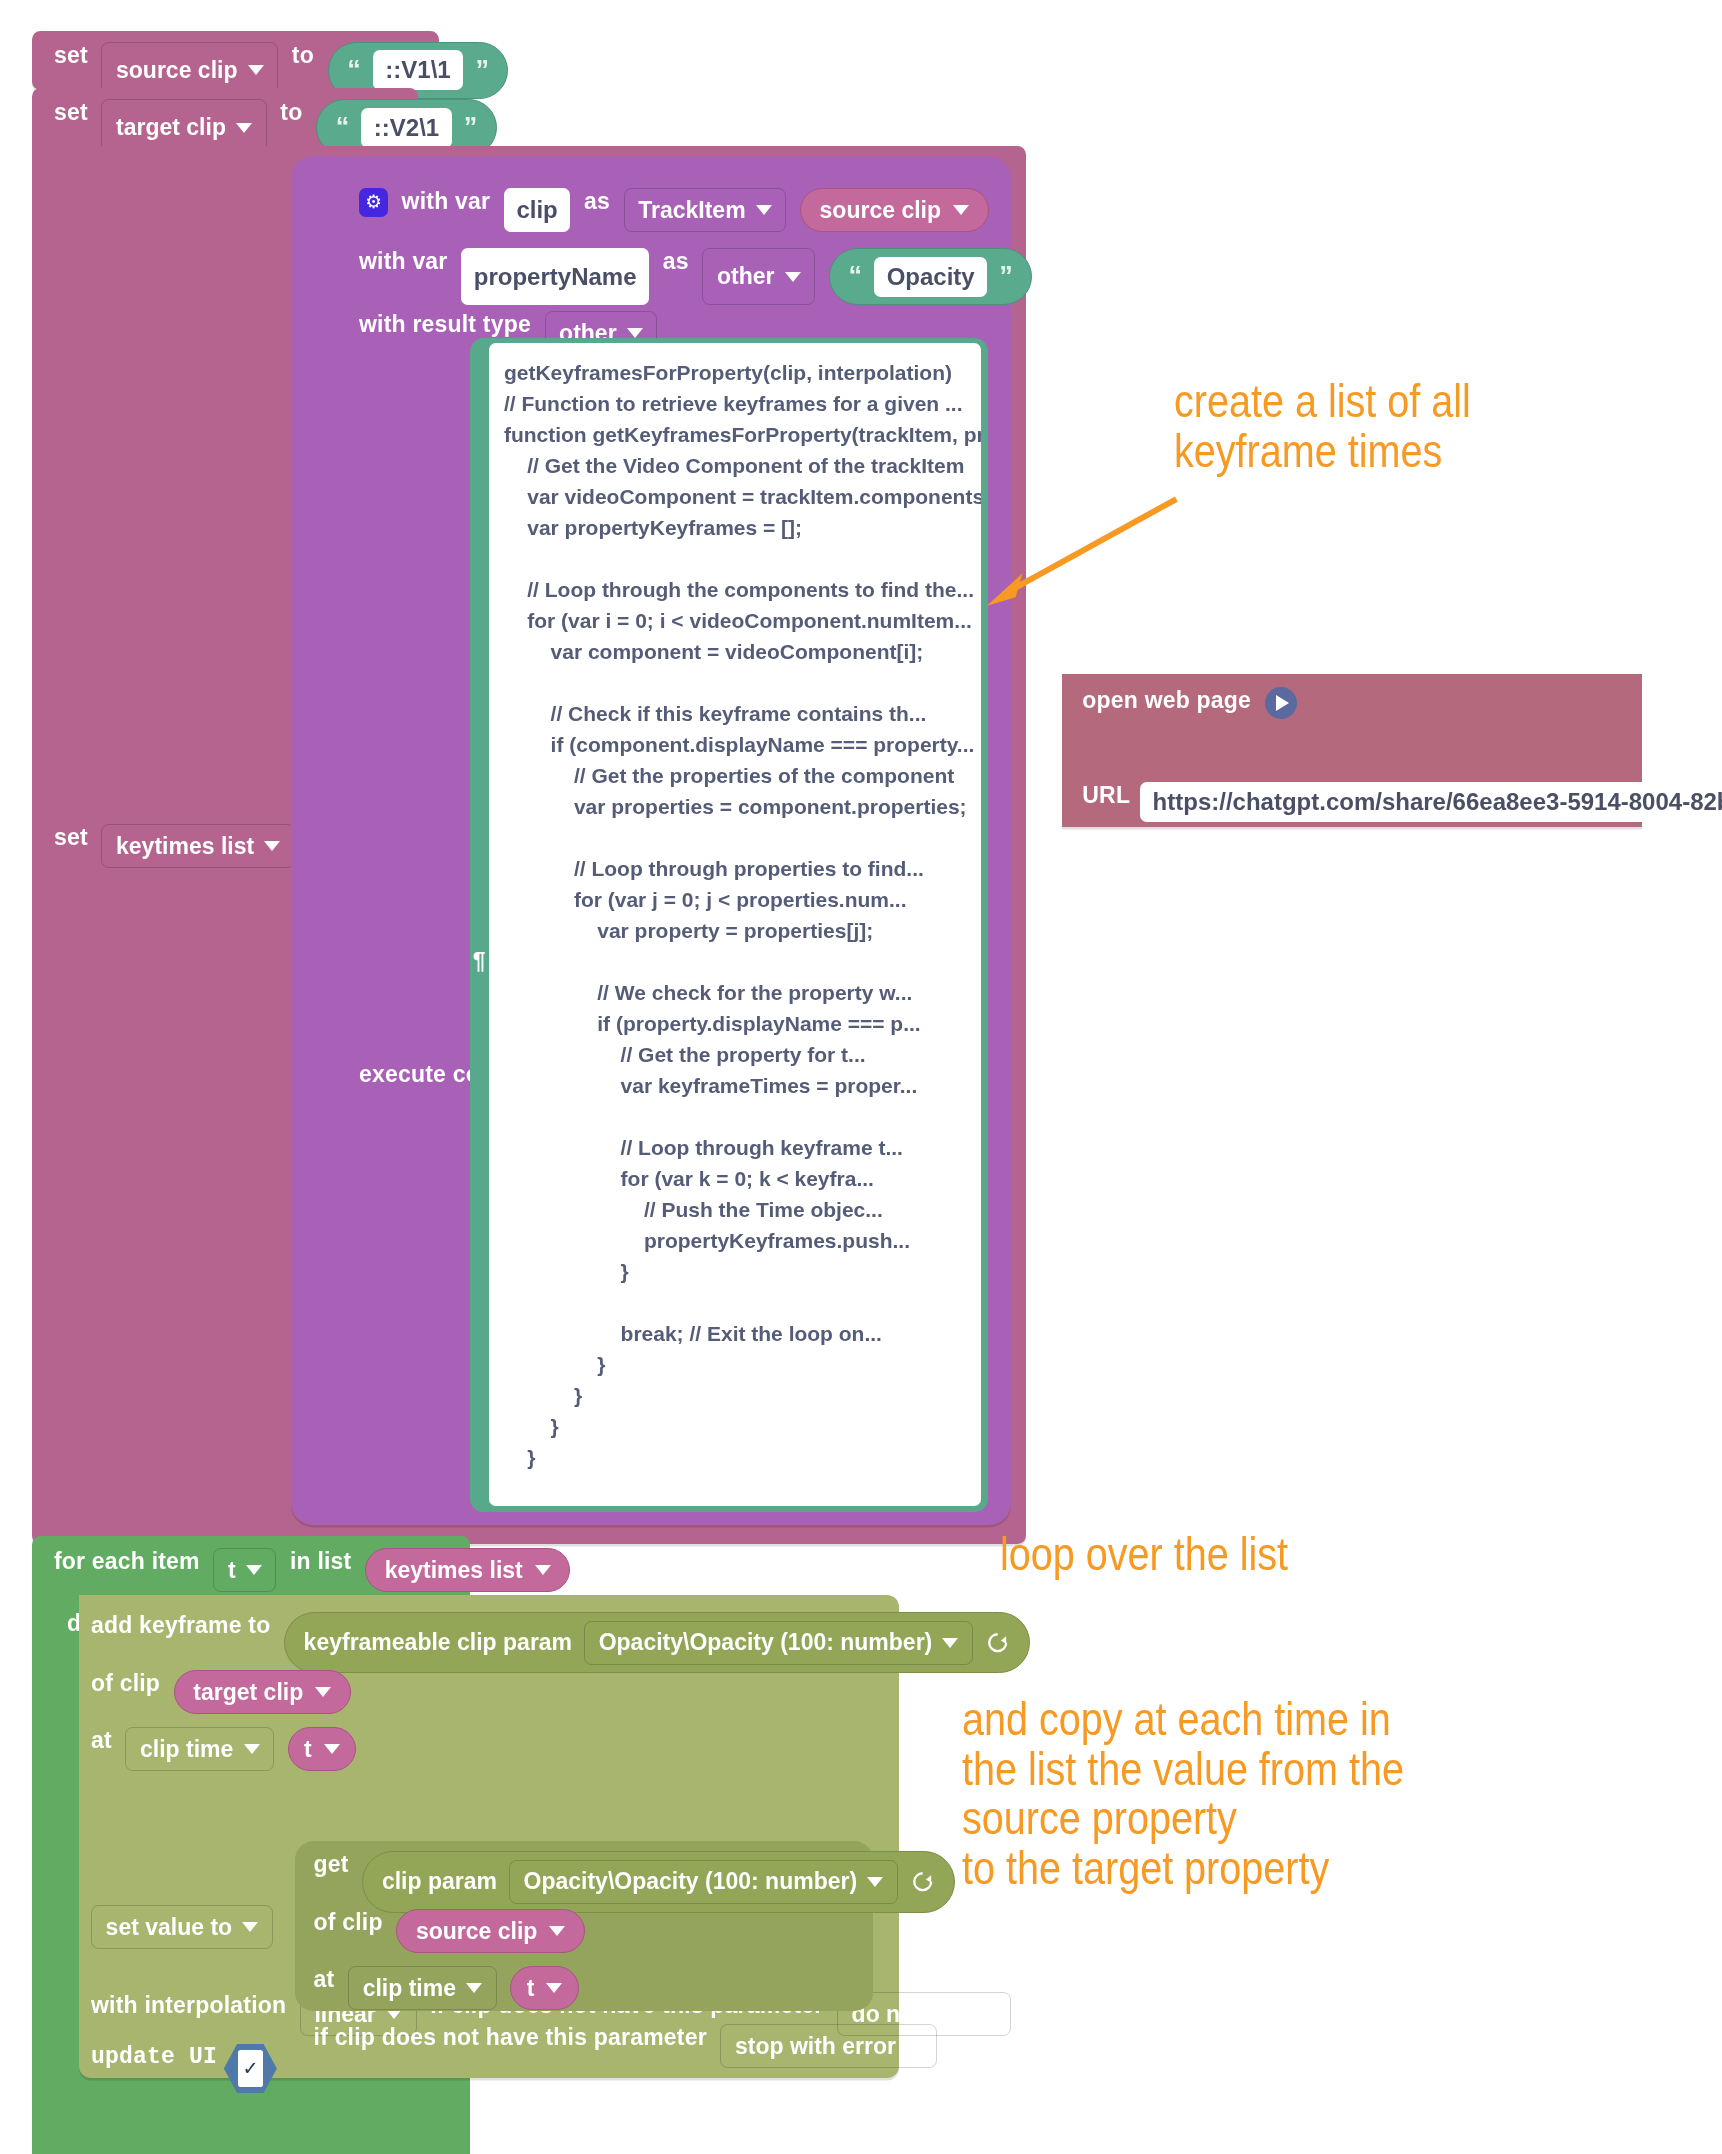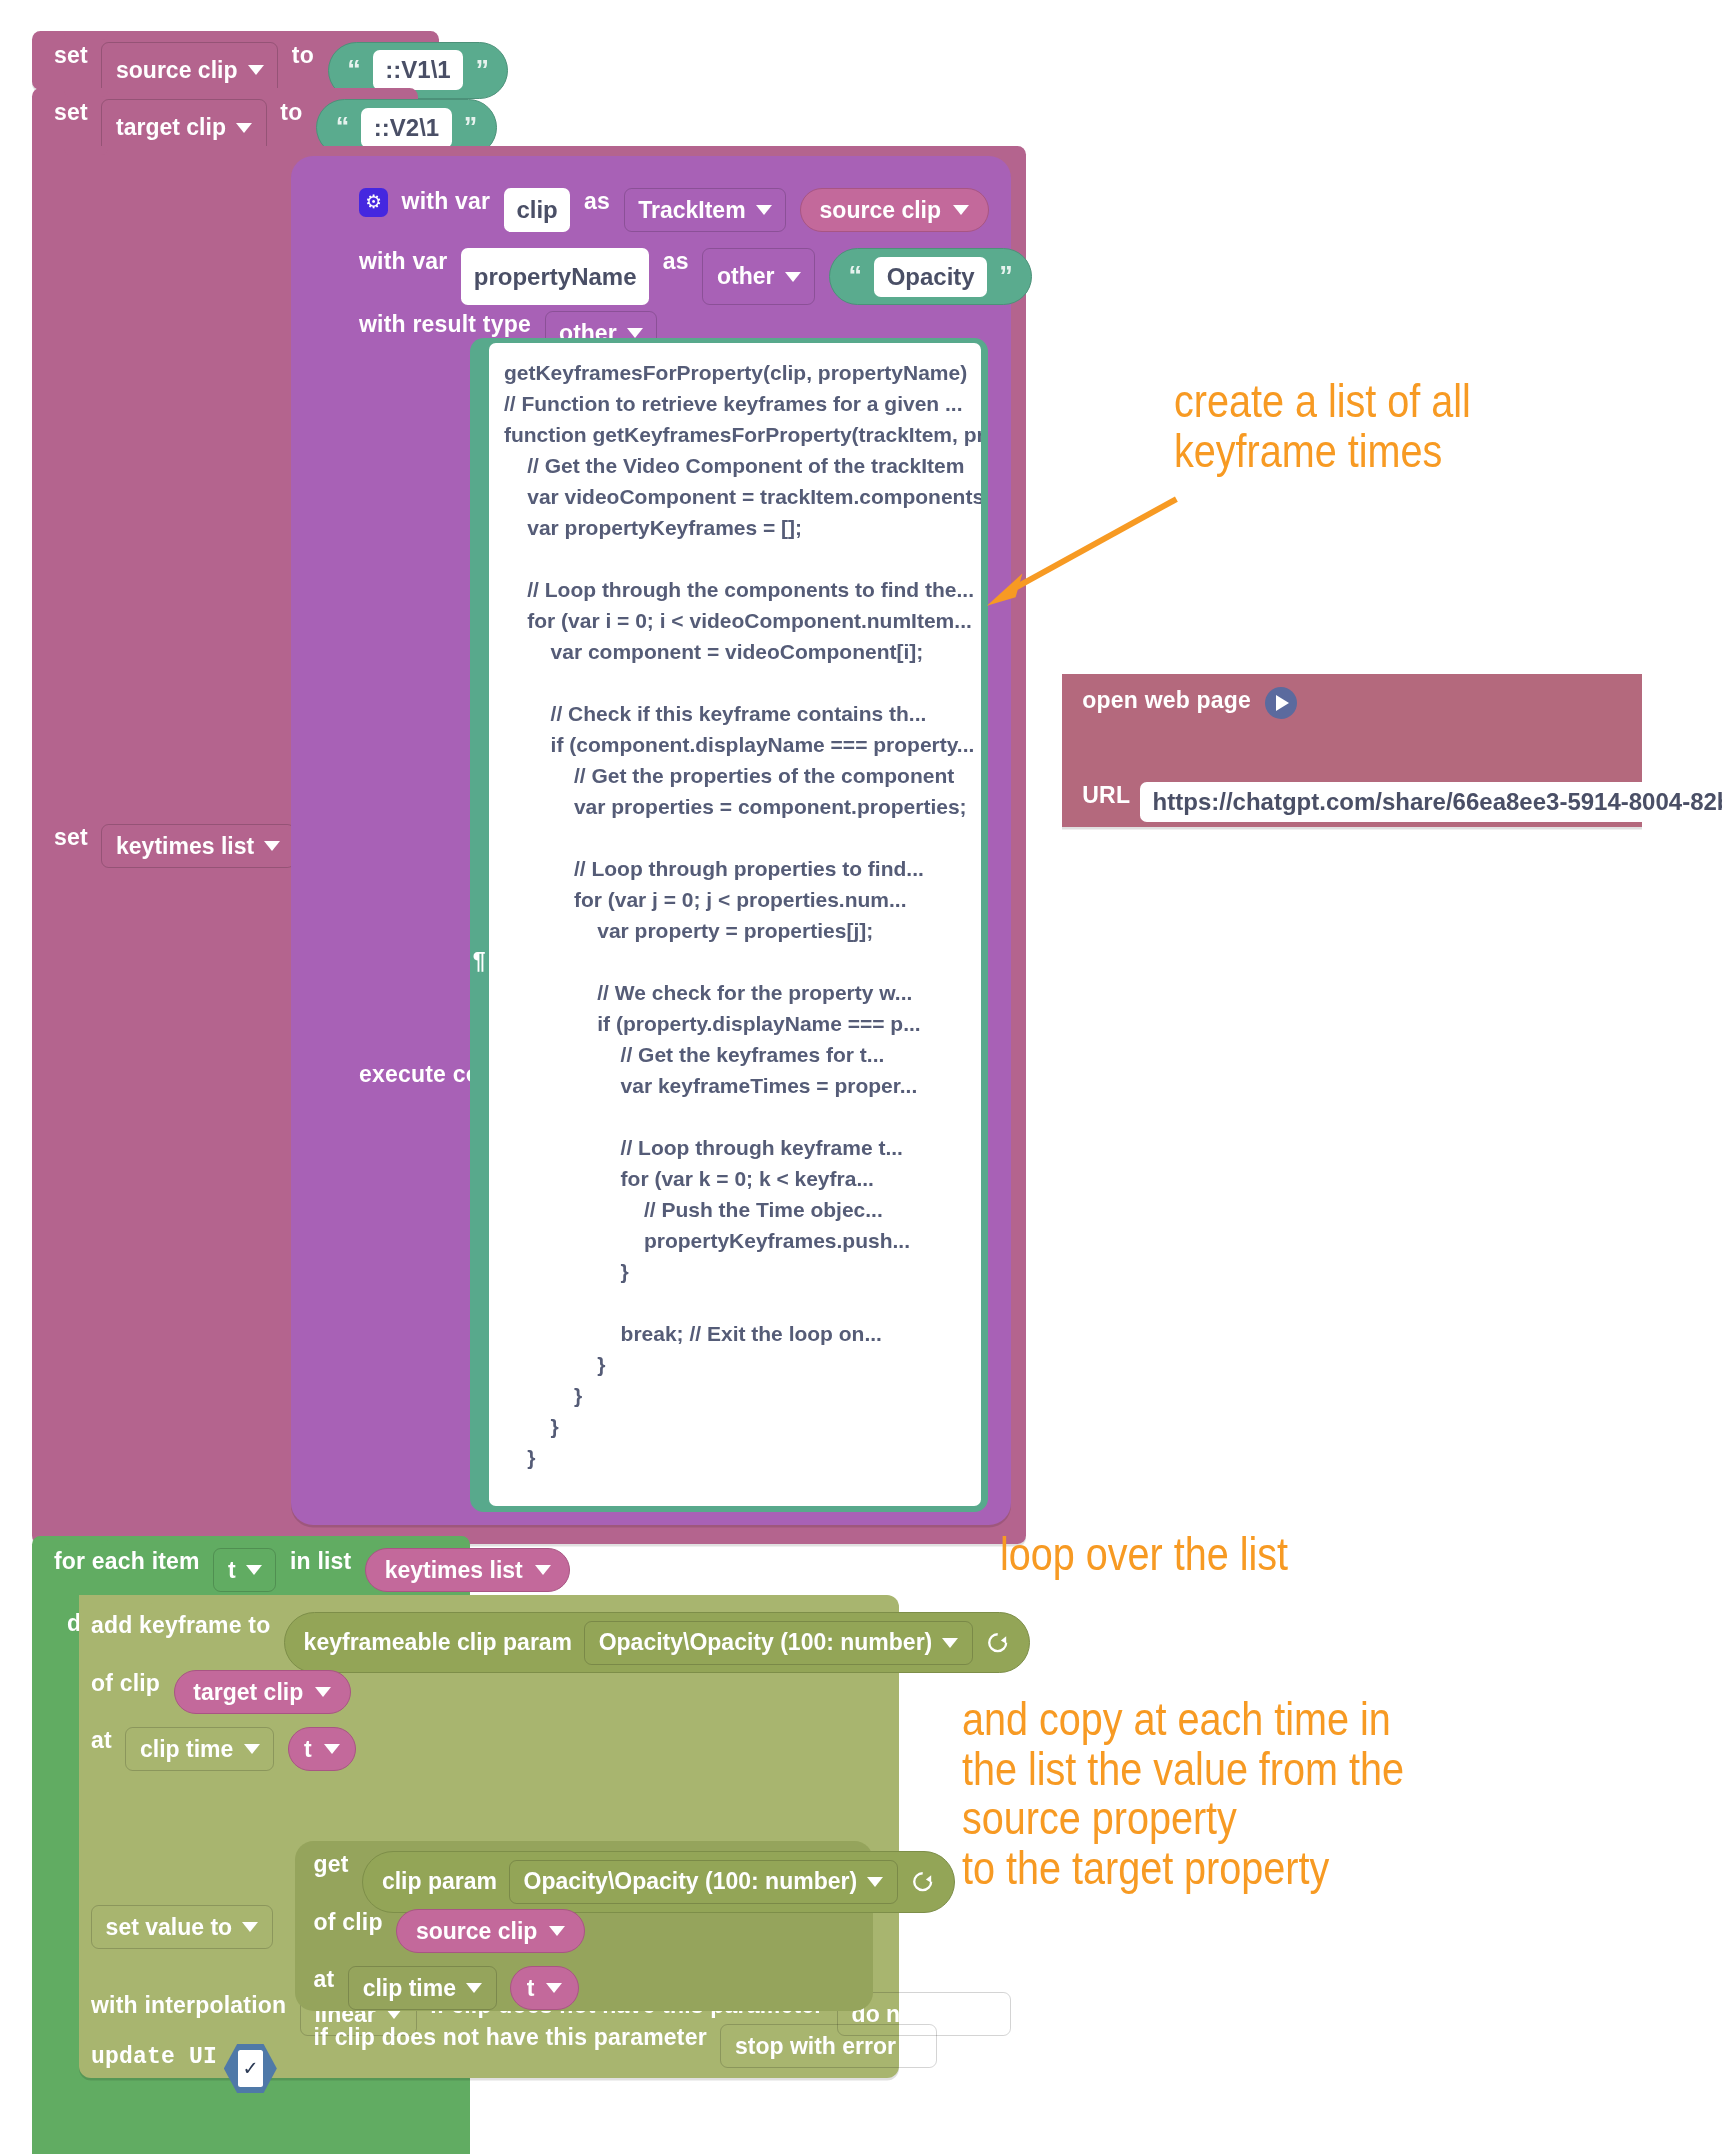--- a/index.html
+++ b/index.html
@@ -281,21 +281,21 @@
           <span>other</span>
           <i class="caret"></i>
         </span>
       </div>
 
       <span class="lbl" style="position:absolute;left:68px;top:905px;">execute code</span>
 
       <div class="c-teal" id="blk-code">
         <span class="lbl" style="position:absolute;left:0px;top:610px;width:18.6px;text-align:center;">¶</span>
         <div id="code-field">
-          <div class="code-line">getKeyframesForProperty(clip, propertyName)</div>
+          <div class="code-line">getKeyframesForProperty(clip, interpolation)</div>
           <div class="code-line">// Function to retrieve keyframes for a given ...</div>
           <div class="code-line">function getKeyframesForProperty(trackItem, pr...</div>
           <div class="code-line">    // Get the Video Component of the trackItem</div>
           <div class="code-line">    var videoComponent = trackItem.components;</div>
           <div class="code-line">    var propertyKeyframes = [];</div>
           <div class="code-line">&nbsp;</div>
           <div class="code-line">    // Loop through the components to find the...</div>
           <div class="code-line">    for (var i = 0; i &lt; videoComponent.numItem...</div>
           <div class="code-line">        var component = videoComponent[i];</div>
           <div class="code-line">&nbsp;</div>
@@ -303,21 +303,21 @@
           <div class="code-line">        if (component.displayName === property...</div>
           <div class="code-line">            // Get the properties of the component</div>
           <div class="code-line">            var properties = component.properties;</div>
           <div class="code-line">&nbsp;</div>
           <div class="code-line">            // Loop through properties to find...</div>
           <div class="code-line">            for (var j = 0; j &lt; properties.num...</div>
           <div class="code-line">                var property = properties[j];</div>
           <div class="code-line">&nbsp;</div>
           <div class="code-line">                // We check for the property w...</div>
           <div class="code-line">                if (property.displayName === p...</div>
-          <div class="code-line">                    // Get the keyframes for t...</div>
+          <div class="code-line">                    // Get the property for t...</div>
           <div class="code-line">                    var keyframeTimes = proper...</div>
           <div class="code-line">&nbsp;</div>
           <div class="code-line">                    // Loop through keyframe t...</div>
           <div class="code-line">                    for (var k = 0; k &lt; keyfra...</div>
           <div class="code-line">                        // Push the Time objec...</div>
           <div class="code-line">                        propertyKeyframes.push...</div>
           <div class="code-line">                    }</div>
           <div class="code-line">&nbsp;</div>
           <div class="code-line">                    break; // Exit the loop on...</div>
           <div class="code-line">                }</div>

